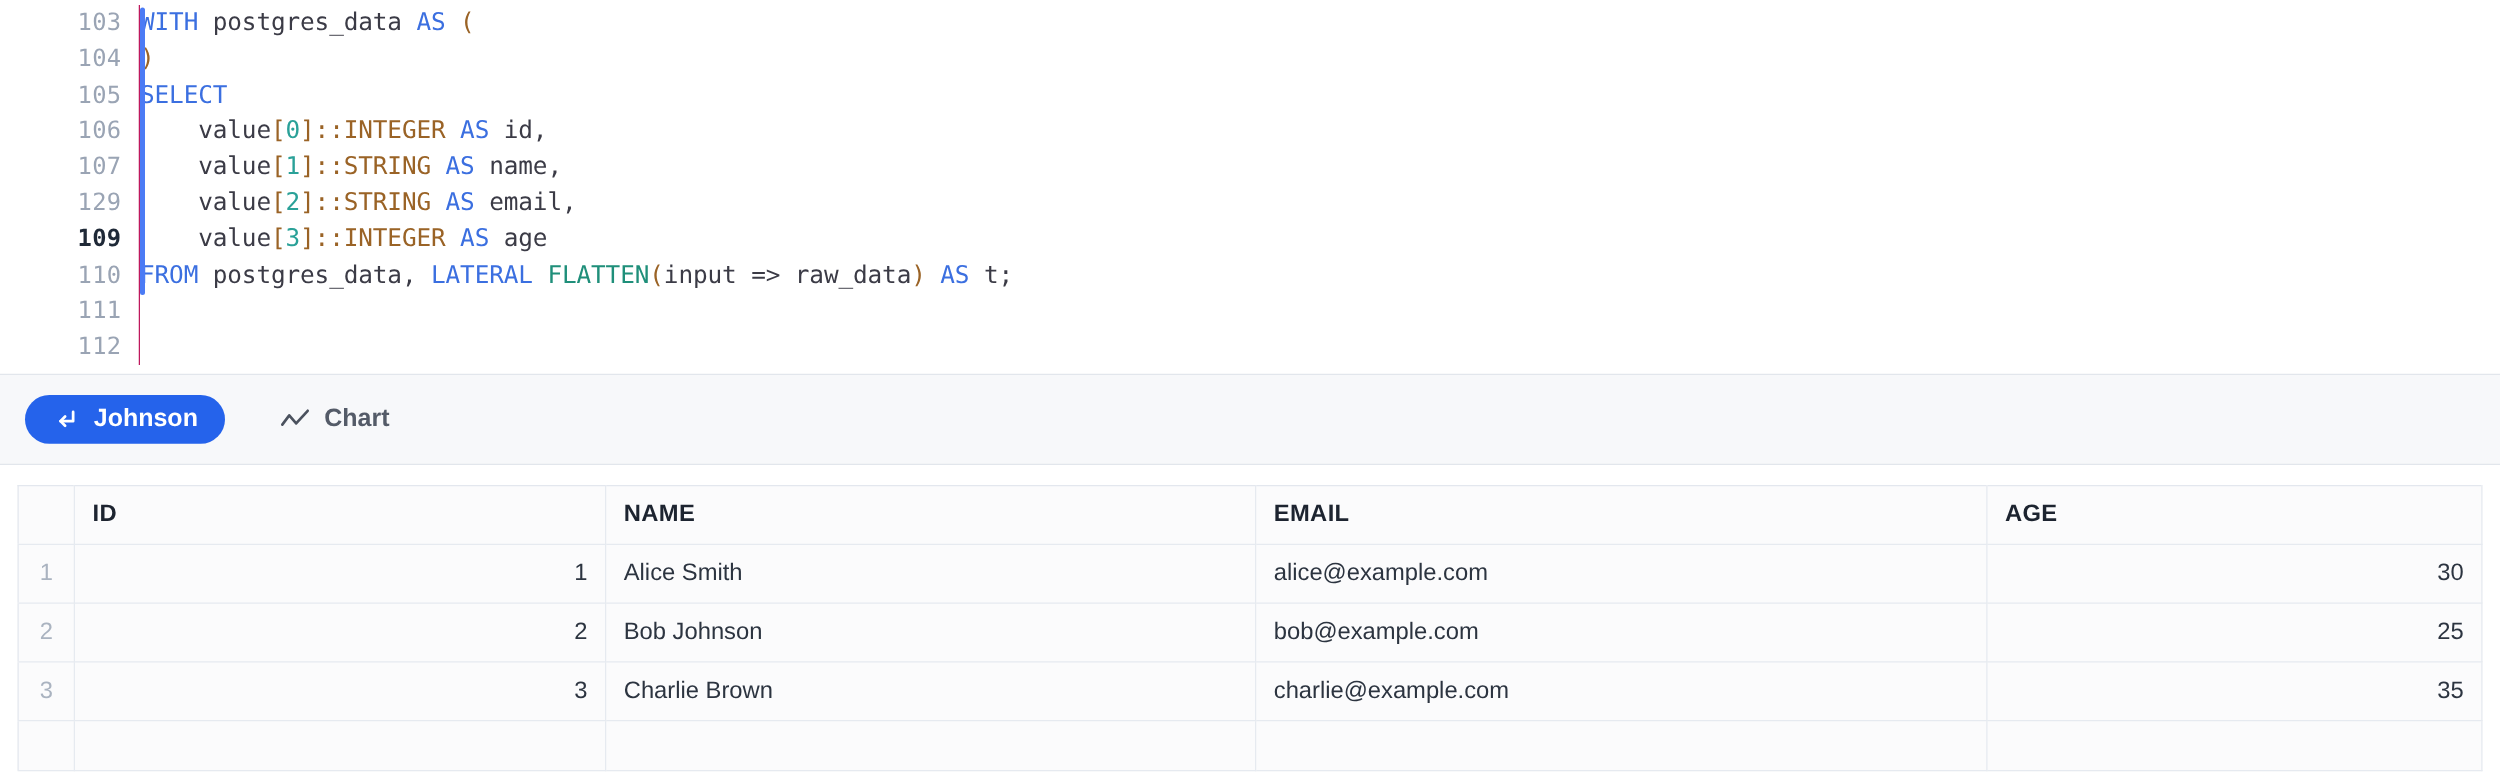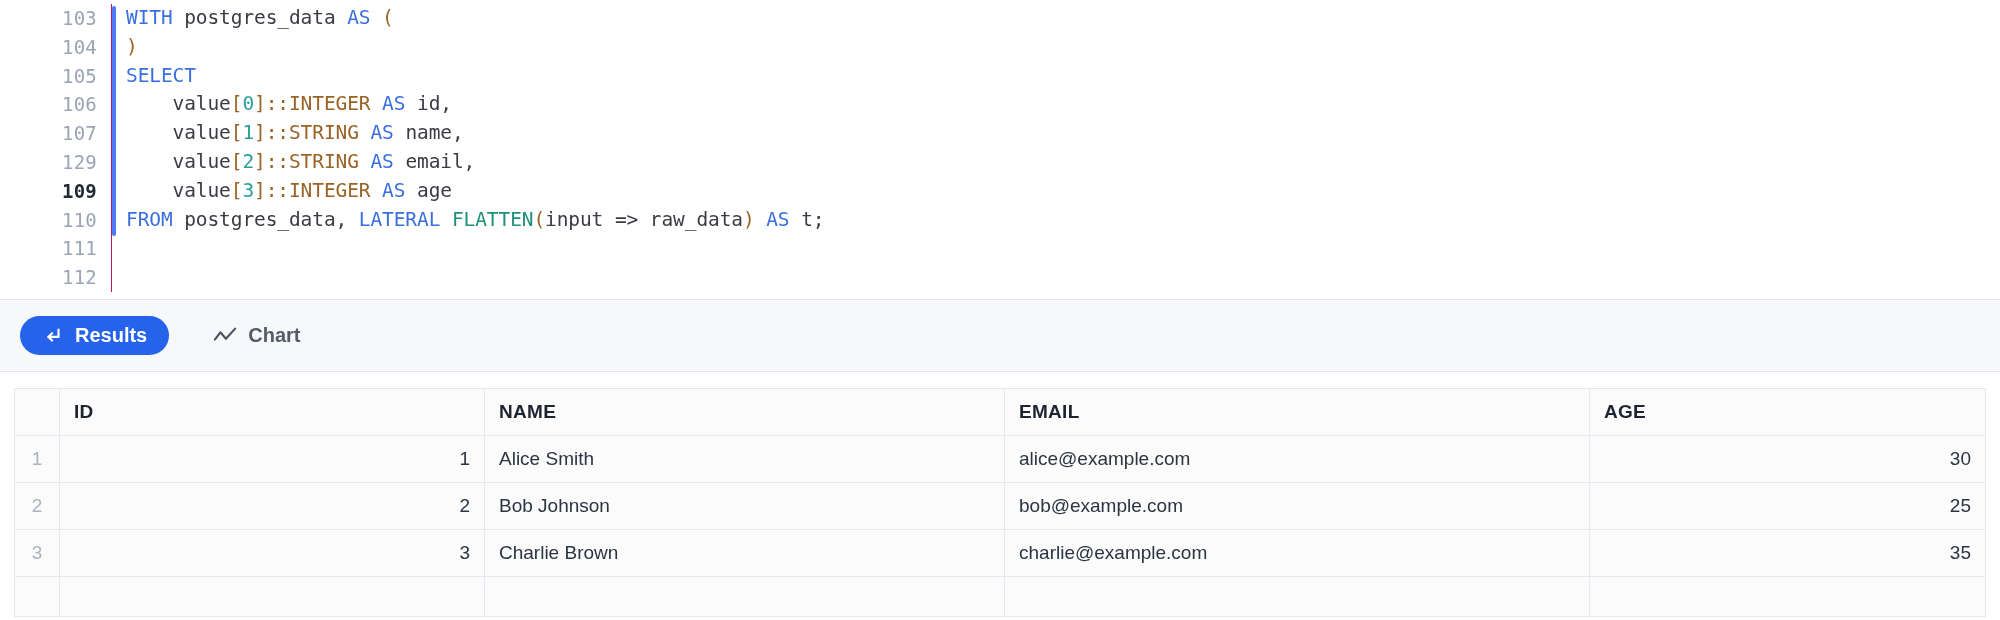--- a/index.html
+++ b/index.html
@@ -45,21 +45,20 @@
     letter-spacing: .2px;
   }
   .gutter-line.active {
     color: #1f2937;
     font-weight: bold;
   }
 
   .code-area {
     position: relative;
     flex: 1 1 auto;
-    padding-left: 14px;
   }
   .indent-bar {
     position: absolute;
     left: 0px;
     top: 2px;
     width: 4px;
     height: 230px;
     background: #4b7bf5;
     border-radius: 2px;
   }
@@ -190,21 +189,21 @@
 </div>
 
 <div class="tabbar">
   <div class="tab active">
     <span class="ico">
       <svg width="22" height="22" viewBox="0 0 24 24" fill="none" stroke="#ffffff" stroke-width="2.4" stroke-linecap="round" stroke-linejoin="round">
         <path d="M18 5 L18 13 L7 13"></path>
         <polyline points="11,9 7,13 11,17"></polyline>
       </svg>
     </span>
-    <span>Results</span>
+    <span>Johnson</span>
   </div>
   <div class="tab-gap"></div>
   <div class="tab">
     <span class="ico">
       <svg width="24" height="22" viewBox="0 0 26 22" fill="none" stroke="#4b525e" stroke-width="2.3" stroke-linecap="round" stroke-linejoin="round">
         <polyline points="2,15 8,7 14,14 24,3"></polyline>
       </svg>
     </span>
     <span>Chart</span>
   </div>

